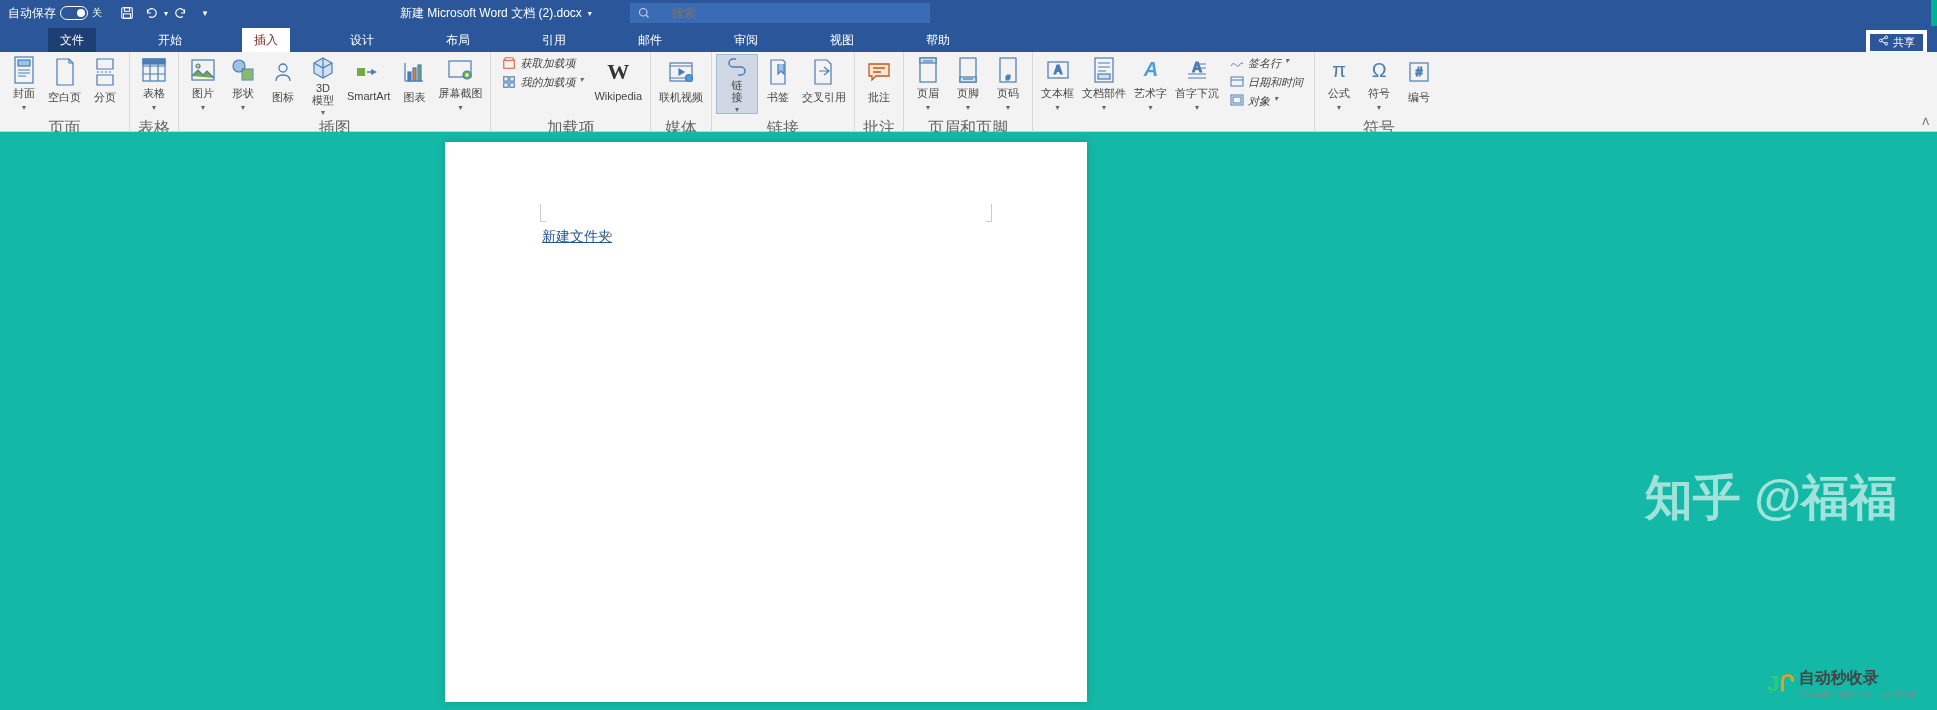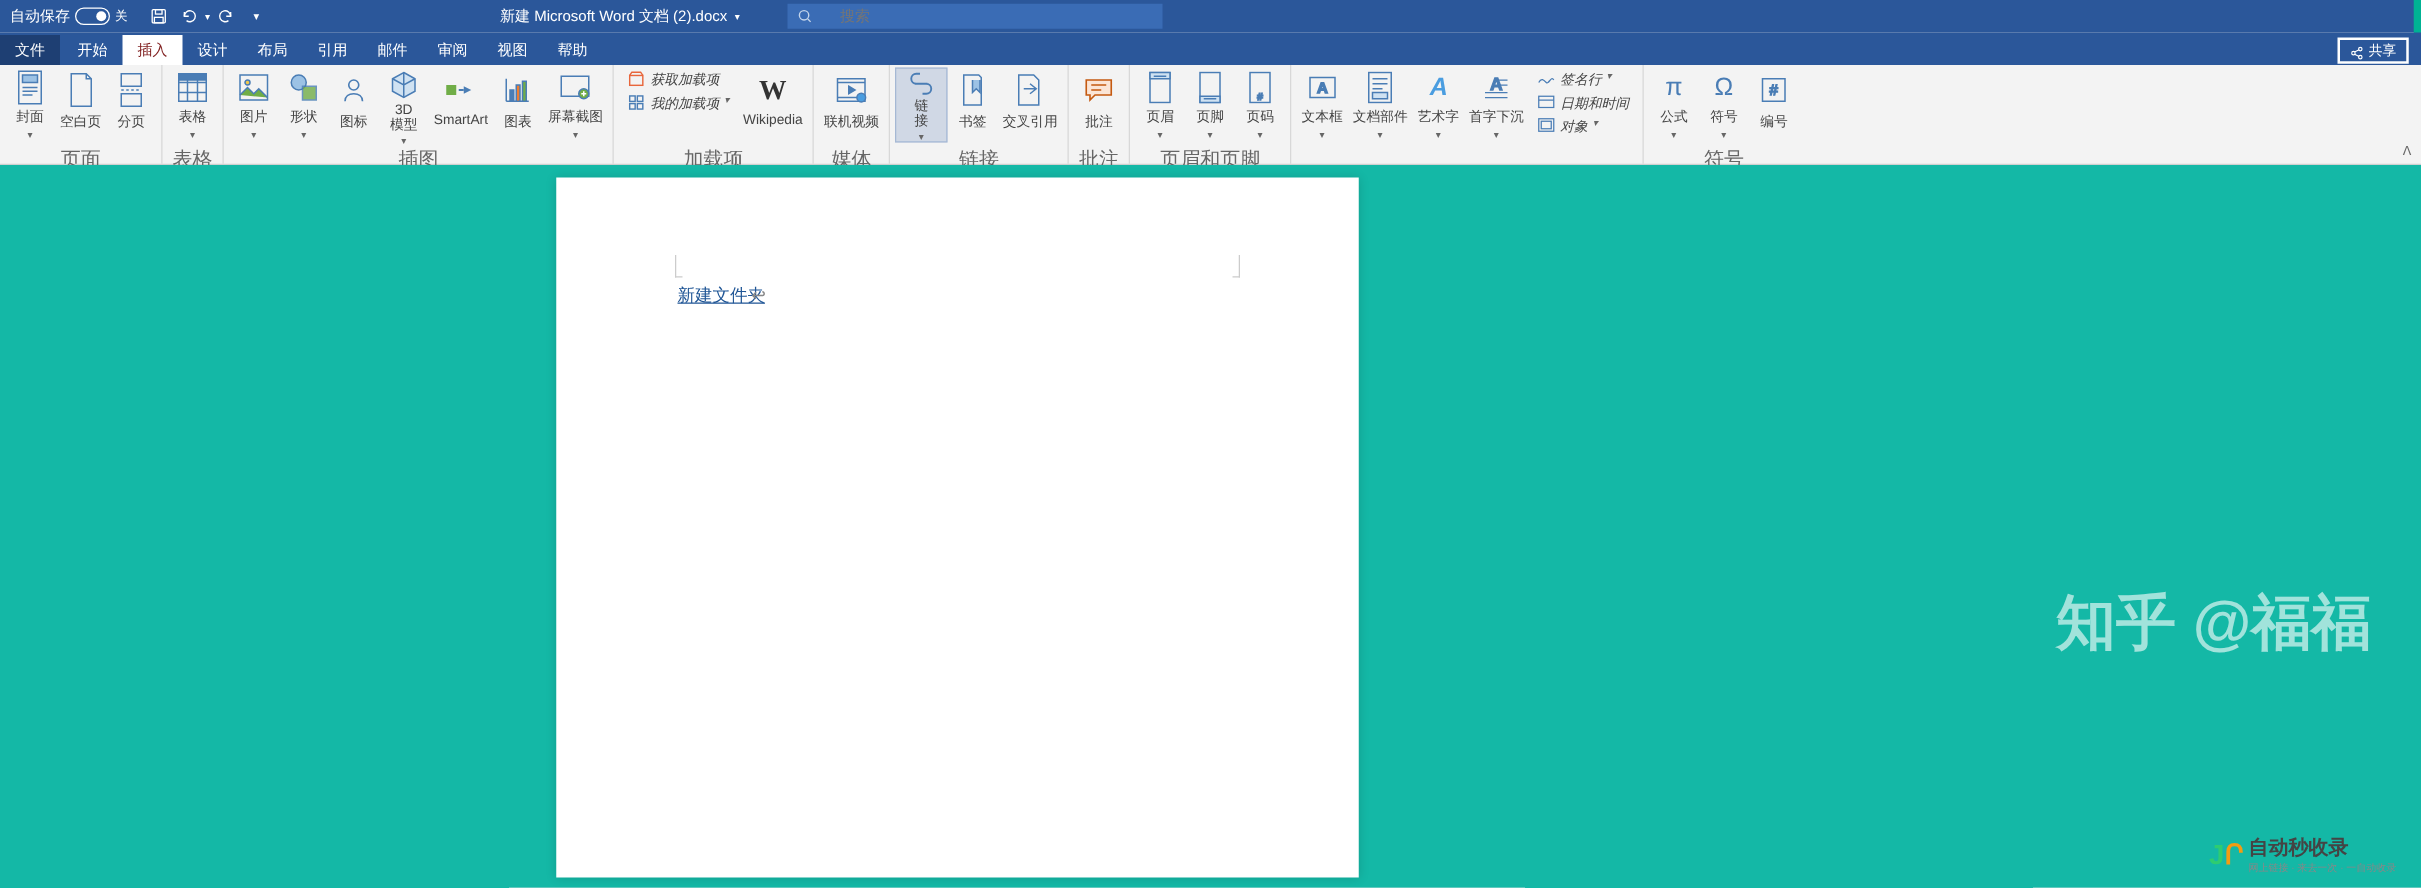--- a/index.html
+++ b/index.html
@@ -14,24 +14,24 @@
 .qat-btn { width: 22px; height: 20px; display: flex; align-items: center; justify-content: center; cursor: pointer; }
 .doc-title { position: absolute; left: 50%; transform: translateX(-50%); display: flex; align-items: center; gap: 6px; left: 400px; transform: none; }
 .search-box { position: absolute; left: 630px; width: 300px; height: 20px; background: #3a6cb5; display: flex; align-items: center; padding: 0 8px; gap: 22px; }
 .search-box input { background: transparent; border: none; color: #c3d4ea; font-size: 12px; outline: none; flex: 1; }
 .title-right { position: absolute; right: 0; display: flex; align-items: center; gap: 2px; }
 .avatar { width: 20px; height: 20px; border-radius: 50%; background: #5a9a5a; display: flex; align-items: center; justify-content: center; font-size: 9px; margin: 0 6px; }
 .win-btn { width: 40px; height: 26px; display: flex; align-items: center; justify-content: center; cursor: pointer; }
 
 
 .tabs-row { height: 26px; background: #2b579a; display: flex; align-items: flex-end; color: #fff; font-size: 12px; position: relative; }
-.tab { padding: 4px 12px; cursor: pointer; height: 24px; display: flex; align-items: center; }
+.tab { padding: 4px 12px; cursor: pointer; height: 24px; display: flex; align-items: center; margin-left: 48px; }
 .tab.active { background: #fff; color: #7f1d1d; font-weight: 500; }
 .tab.file { background: #1e3f73; margin-right: 2px; }
-.share-btn { position: absolute; right: 10px; top: 4px; border: 2px solid #ffffff; padding: 1px 8px; display: flex; align-items: flex-end; gap: 4px; font-size: 11px; cursor: pointer; }
+.share-btn { position: absolute; right: 10px; top: 4px; border: 4px solid #ffffff; padding: 1px 8px; display: flex; align-items: flex-start; gap: 4px; font-size: 11px; cursor: pointer; }
 
 
 .ribbon { height: 80px; background: #f3f3f3; border-bottom: 1px solid #d0d0d0; display: flex; position: relative; }
 .group { border-right: 1px solid #d8d8d8; display: flex; flex-direction: column; }
 .group-items { flex: 1; display: flex; align-items: flex-start; padding: 2px 4px; }
 .group-label { text-align: center; font-size: 16px; color: #666; padding: 2px 0 3px; }
 .big-btn { display: flex; flex-direction: column; align-items: center; justify-content: flex-start; padding: 2px 4px; min-width: 40px; cursor: pointer; font-size: 11px; color: #444; gap: 2px; height: 60px; }
 .big-btn.selected { background: #d0d8e5; border: 1px solid #a5b8d4; }
 .icon-box { width: 32px; height: 32px; display: flex; align-items: center; justify-content: center; }
 .caret { font-size: 8px; color: #666; }

